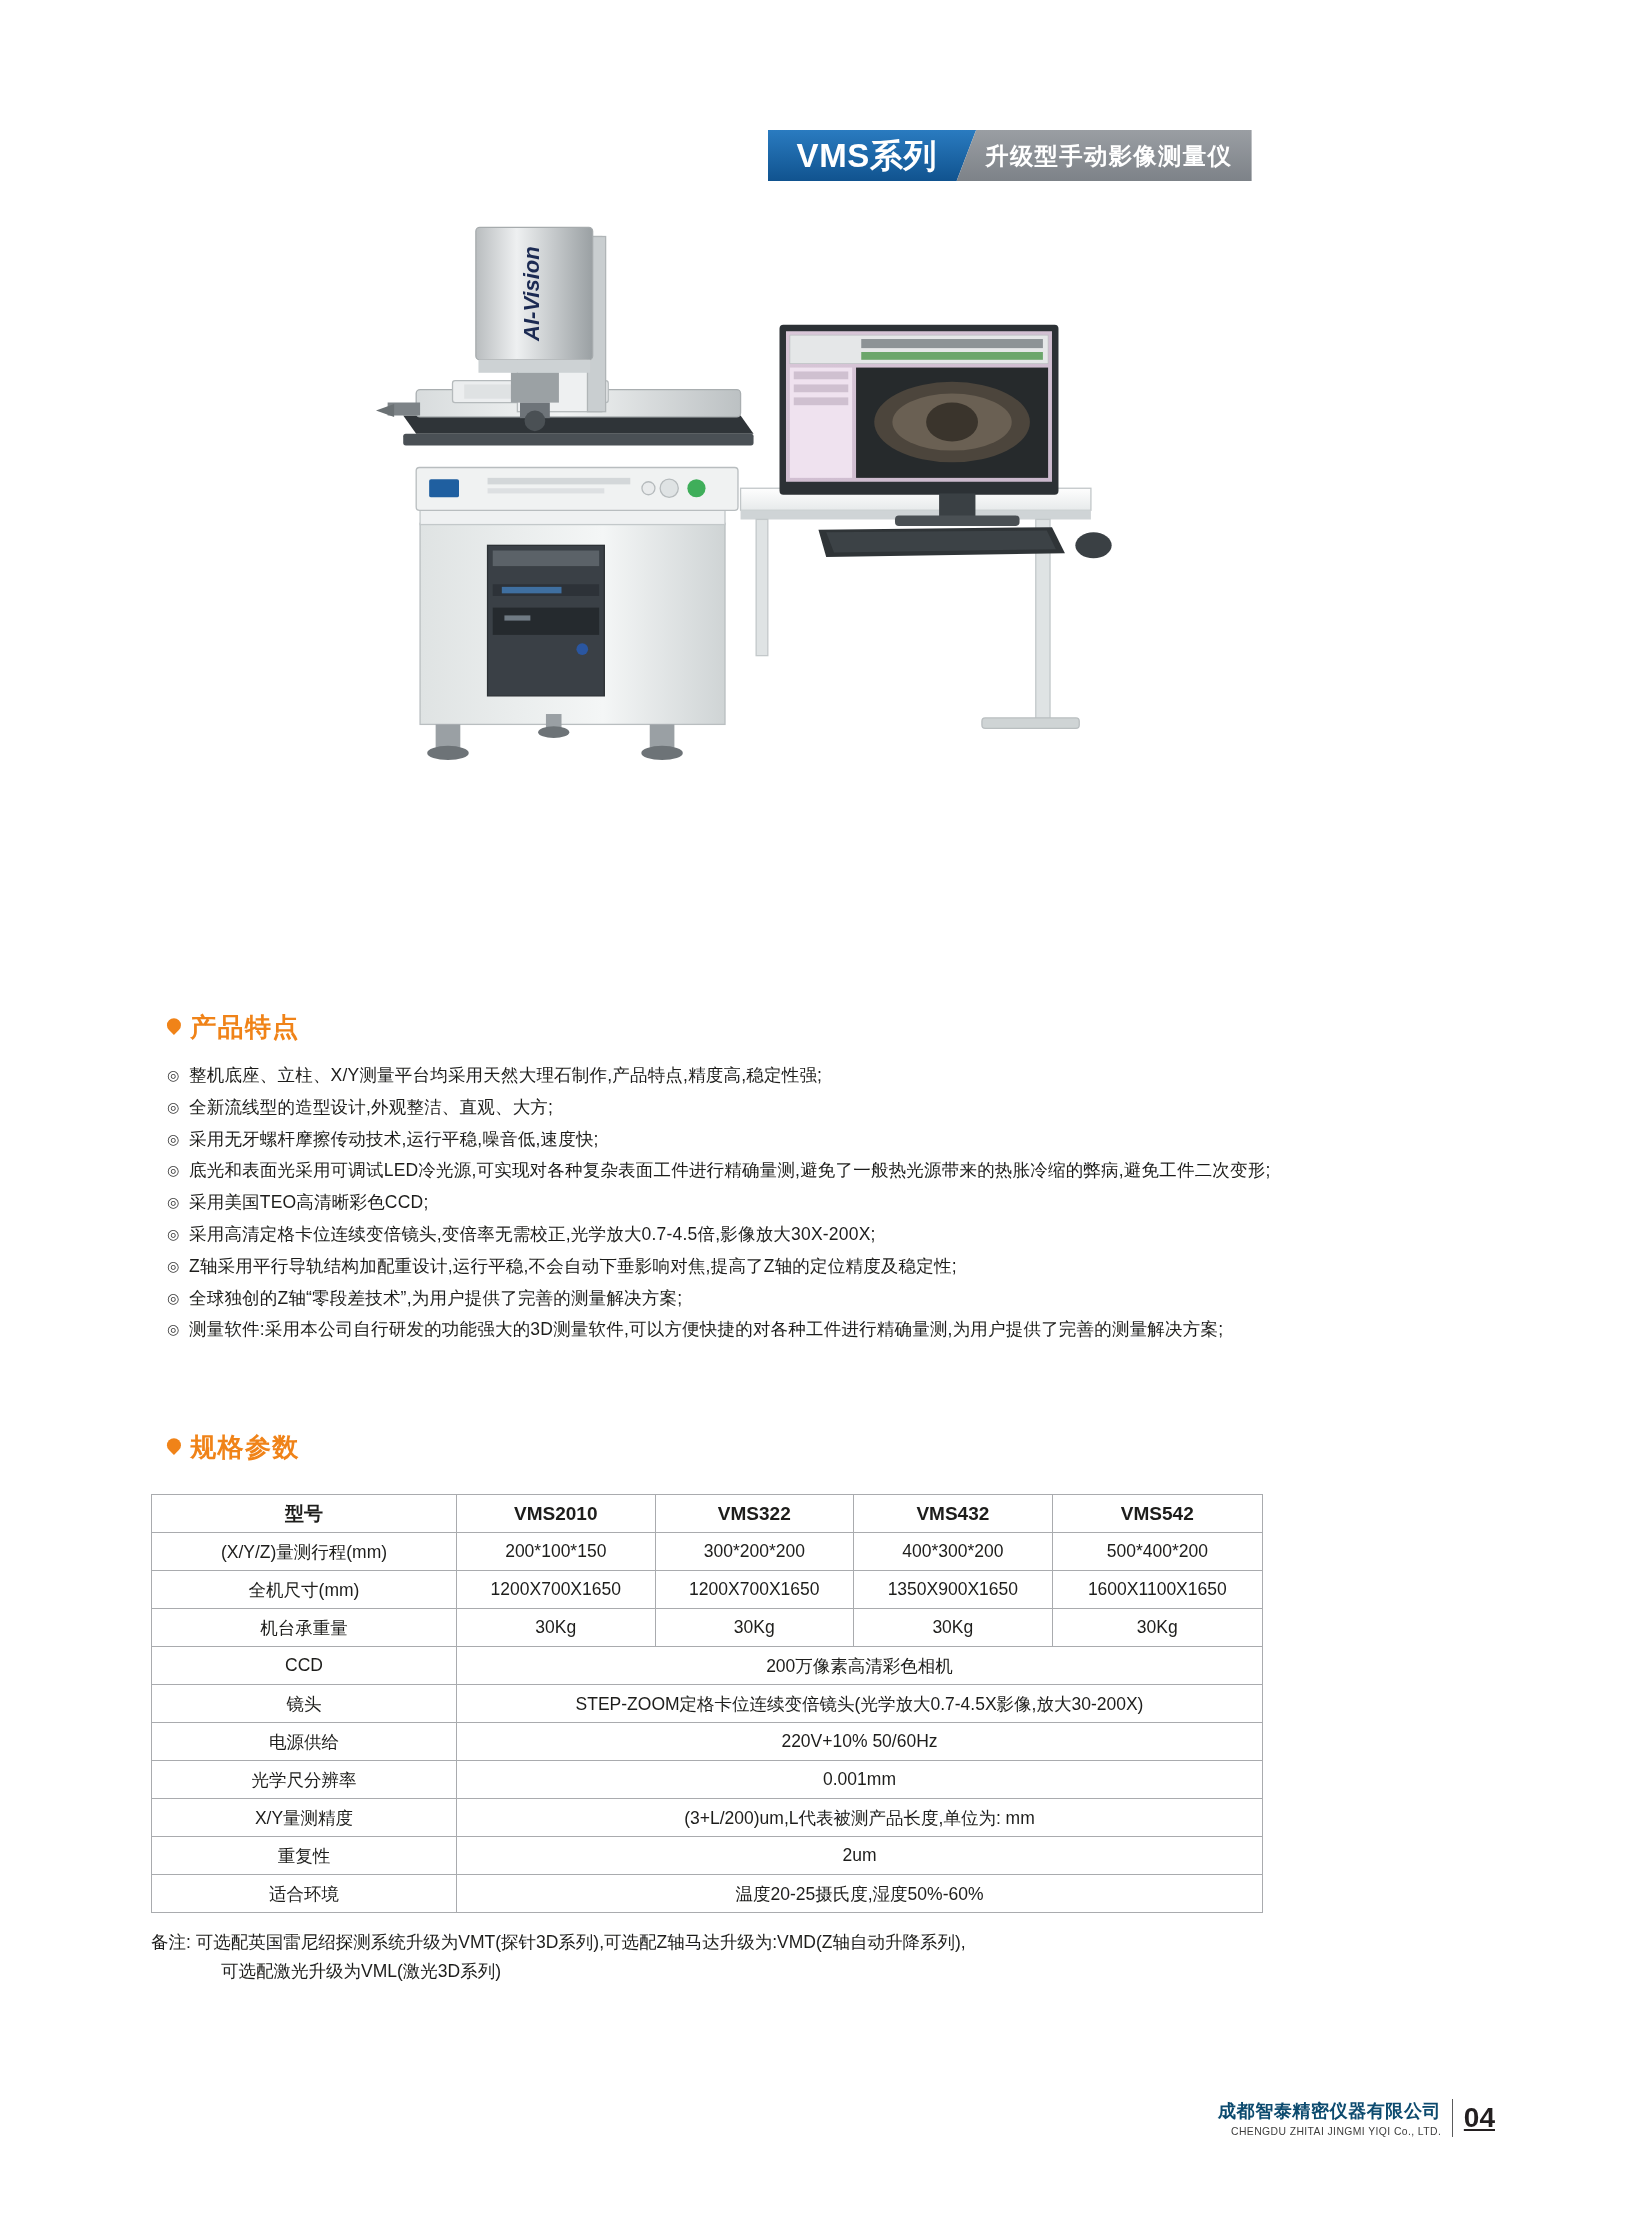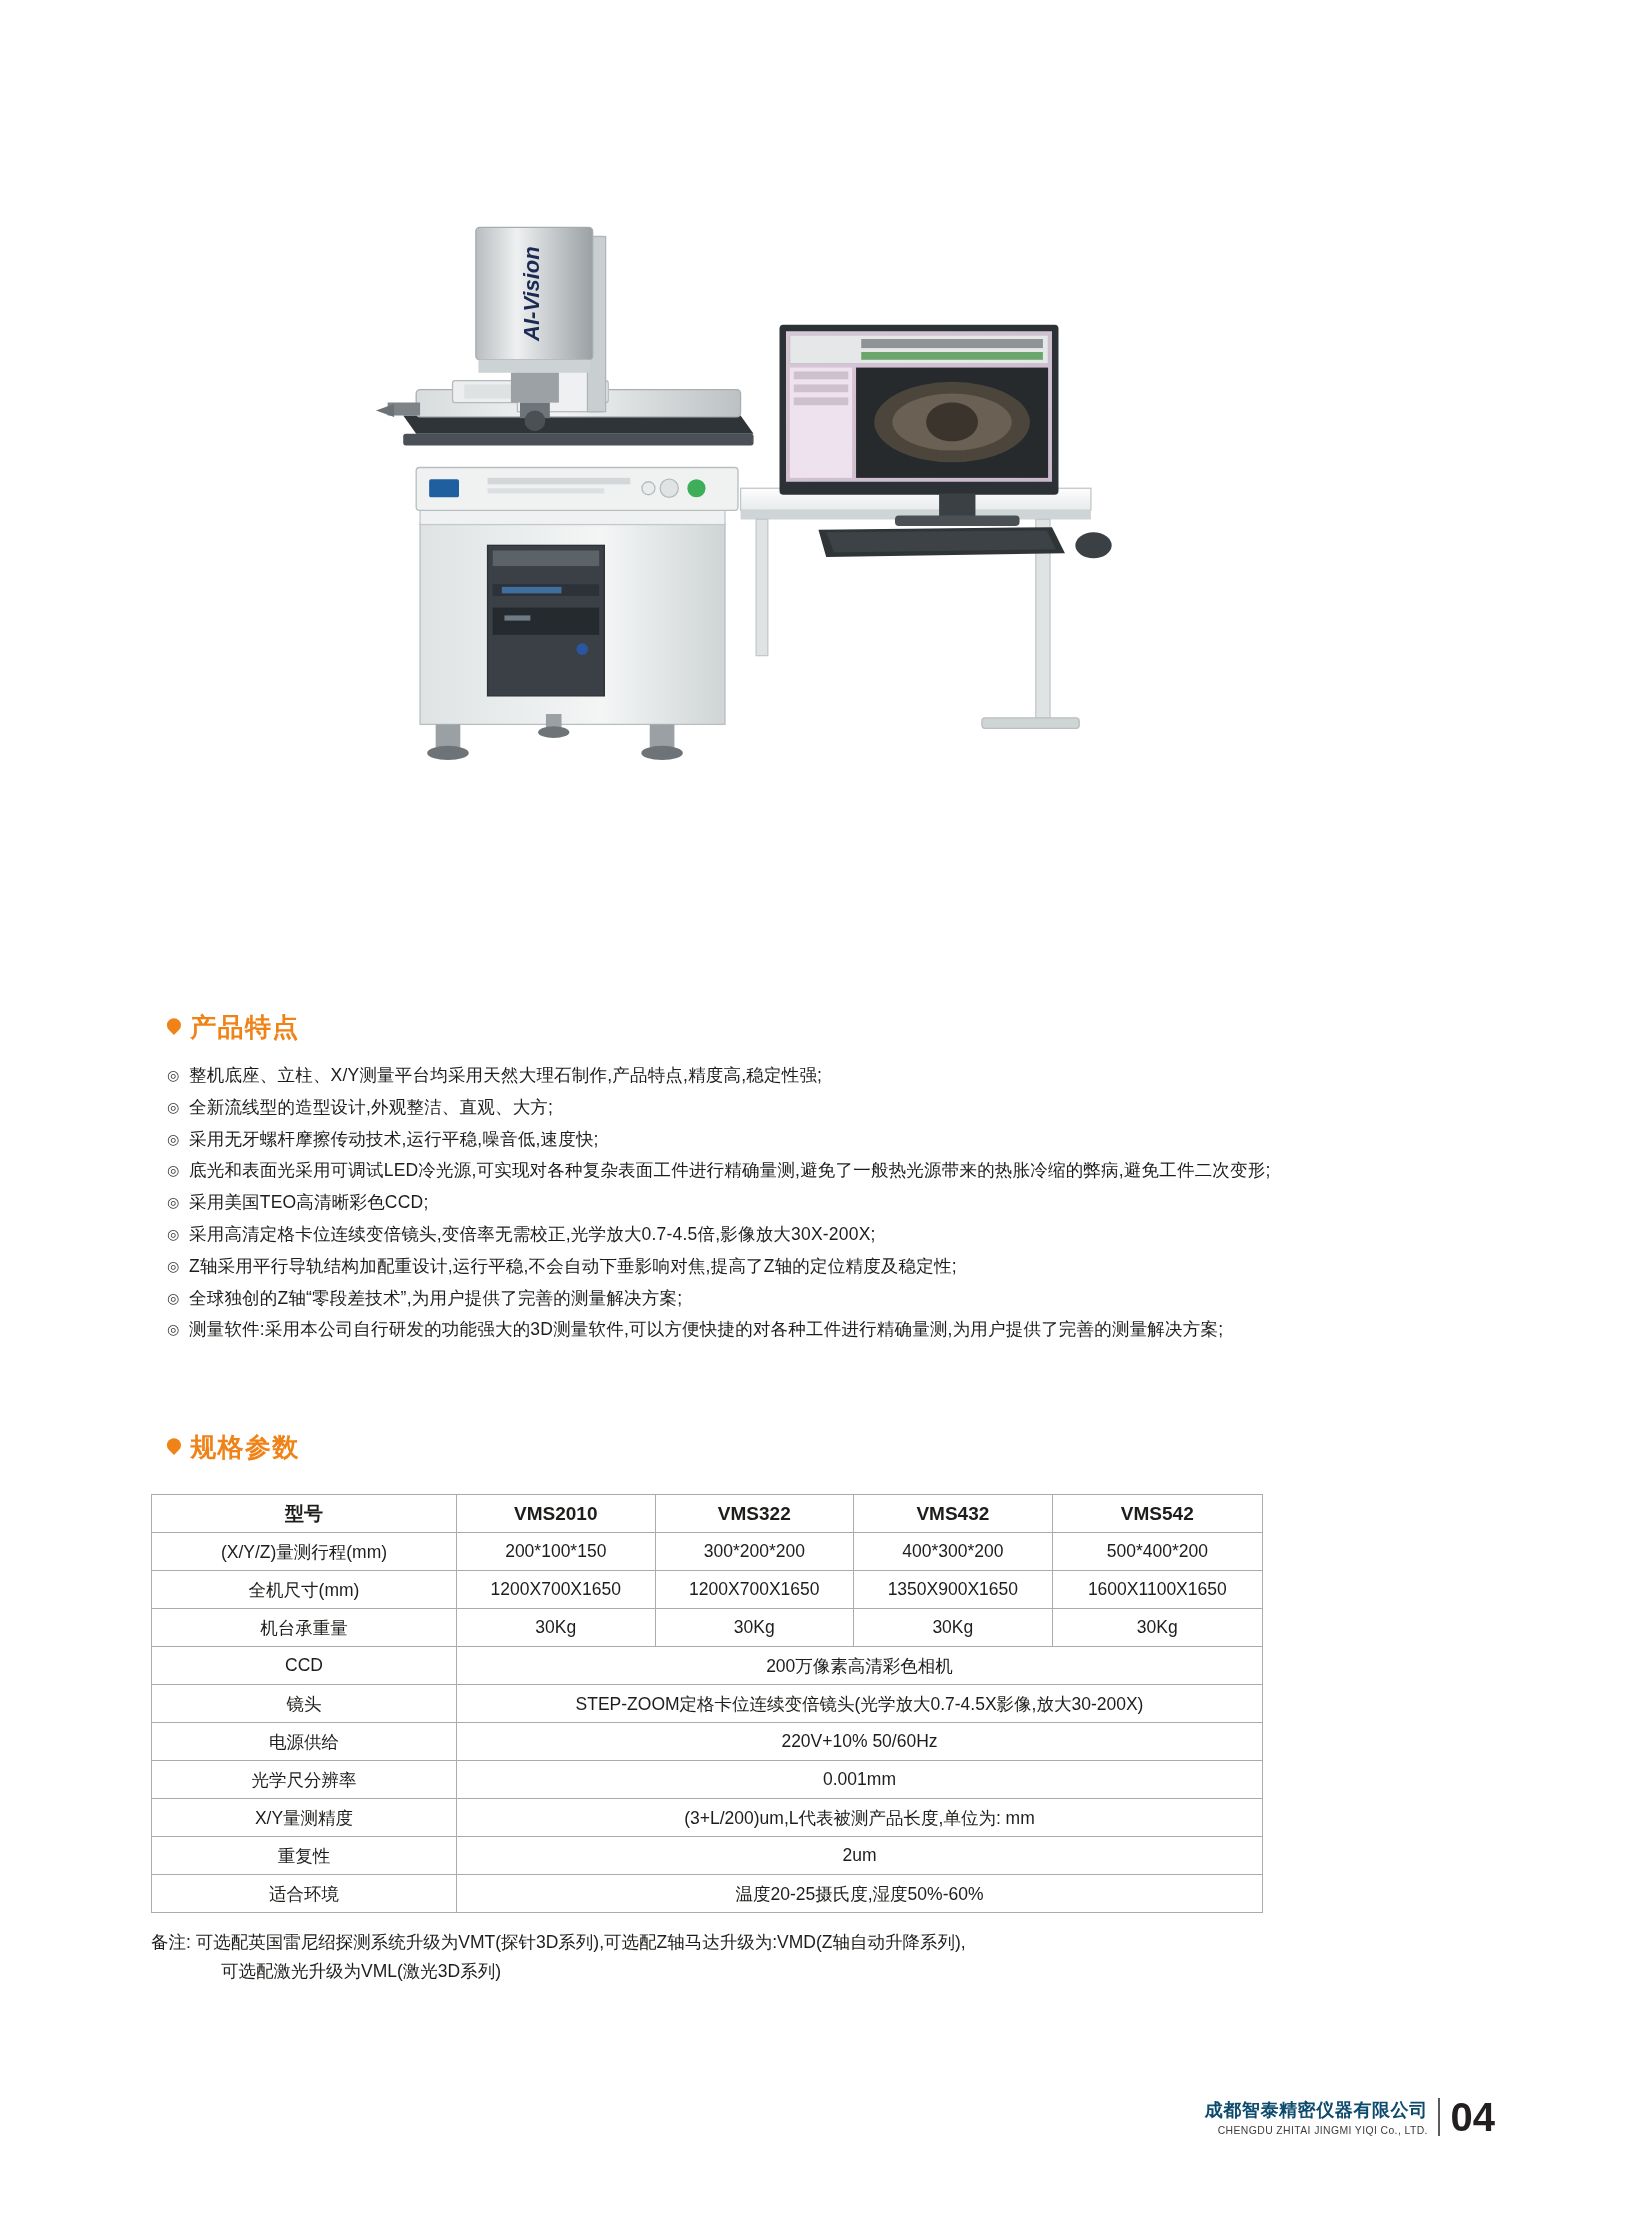--- a/index.html
+++ b/index.html
@@ -178,31 +178,36 @@
     color: #3c3c3b;
     letter-spacing: 0.4px;
     margin-top: 3.2px;
   }
   .footer-sep {
     width: 1.9px;
     height: 38px;
     background: #5b5b5b;
   }
   .page-num {
-    font-size: 40px;
+    font-size: 28px;
     font-weight: bold;
     color: #231f20;
     line-height: 1;
+    text-decoration: underline;
   }
 </style>
 </head>
 <body>
 
 <div class="page">
 
+  <div class="banner">
+    <div class="banner-left">VMS系列</div>
+    <div class="banner-right">升级型手动影像测量仪</div>
+  </div>
 
   <div class="photo">
     <svg width="909" height="798" viewBox="0 0 1400 1230" xmlns="http://www.w3.org/2000/svg">
       <defs>
         <linearGradient id="gMetal" x1="0" y1="0" x2="1" y2="0">
           <stop offset="0%" stop-color="#d8dcdd"></stop>
           <stop offset="45%" stop-color="#f2f4f4"></stop>
           <stop offset="100%" stop-color="#bcc1c3"></stop>
         </linearGradient>
         <linearGradient id="gHead" x1="0" y1="0" x2="1" y2="0">

